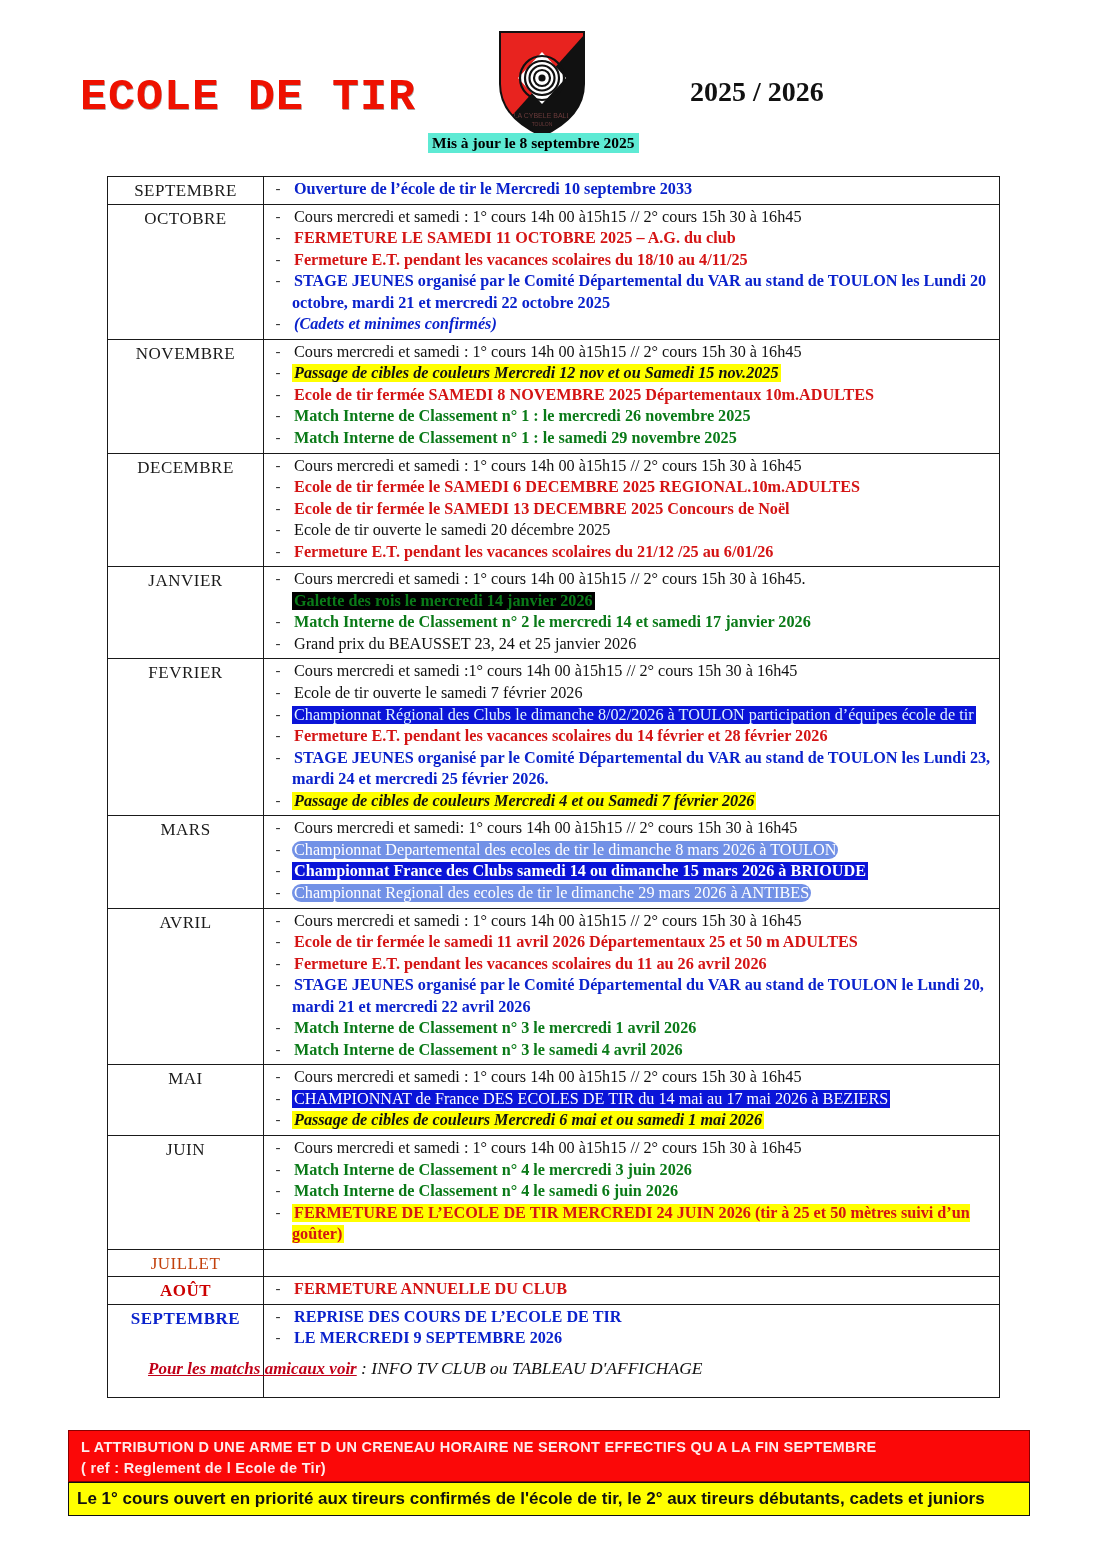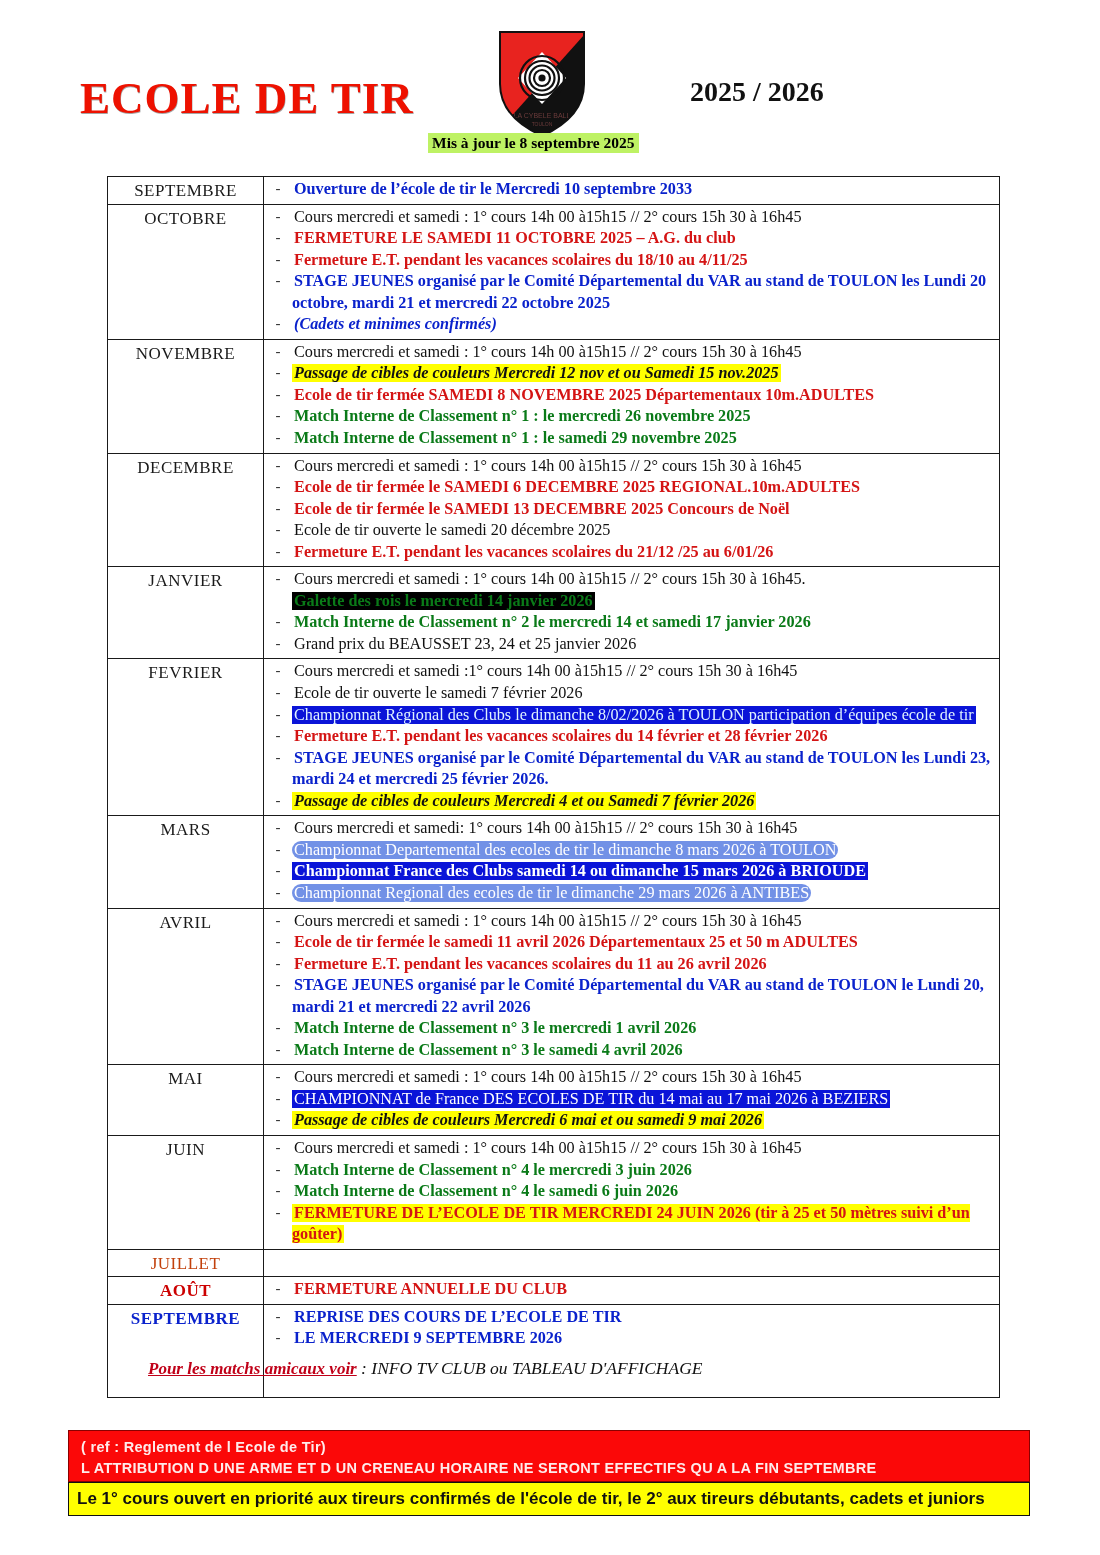--- a/index.html
+++ b/index.html
@@ -11,32 +11,32 @@
     position:relative;
     overflow:hidden;
   }
   .page{position:relative;width:1100px;height:1555px;background:#fff;}
 
   
   .header{position:relative;height:160px;}
   .title-left{
     position:absolute;left:80px;top:72px;
     font-size:45px;font-weight:bold;color:#ee1100;
-    font-family:Liberation Serif, serif;letter-spacing:1px;
+    font-family:Liberation Mono, monospace;letter-spacing:1px;
     text-shadow:0.5px 0.5px 0 rgba(0,0,0,.35);
   }
   .title-right{
     position:absolute;left:690px;top:76px;
     font-size:28px;font-weight:bold;color:#111;
     font-family:"Liberation Serif", serif;letter-spacing:0px;
   }
   .logo{position:absolute;left:492px;top:26px;width:100px;height:112px;}
   .updated{
     position:absolute;left:428px;top:133px;
-    background:#bef264;color:#000;font-weight:bold;font-size:15.5px;
+    background:#5eead4;color:#000;font-weight:bold;font-size:15.5px;
     padding:1px 4px;font-family:"Liberation Serif", serif;
   }
 
   
   .sched{
     position:absolute;left:107px;top:176px;width:893px;
     border-collapse:collapse;
     table-layout:fixed;
   }
   .sched td{
@@ -357,21 +357,21 @@
             <div class="ev">
               <span class="dash">-</span>
               <span class="ev-text"><span class="hl c-black">Cours mercredi et samedi : 1° cours 14h 00 à15h15 // 2° cours 15h 30 à 16h45</span></span>
             </div>
             <div class="ev">
               <span class="dash">-</span>
               <span class="ev-text"><span class="hl c-white bg-blue">CHAMPIONNAT  de France  DES ECOLES DE  TIR  du 14 mai au  17  mai  2026  à BEZIERS</span></span>
             </div>
             <div class="ev">
               <span class="dash">-</span>
-              <span class="ev-text"><span class="hl c-black b i bg-yellow">Passage de cibles de couleurs  Mercredi 6 mai  et ou samedi 9 mai   2026</span></span>
+              <span class="ev-text"><span class="hl c-black b i bg-yellow">Passage de cibles de couleurs  Mercredi 6 mai  et ou samedi 1 mai   2026</span></span>
             </div>
           </td>
         </tr>
         <tr>
           <td class="month-cell" style="color: rgb(26, 26, 26);">JUIN</td>
           <td class="events-cell">
             <div class="ev">
               <span class="dash">-</span>
               <span class="ev-text"><span class="hl c-black">Cours mercredi et samedi : 1° cours 14h 00 à15h15 // 2° cours 15h 30 à 16h45</span></span>
             </div>
@@ -419,21 +419,21 @@
           </td>
         </tr>
       </tbody>
   </table>
 
   <div class="friendly">
     <span class="lead">Pour les matchs amicaux voir</span><span class="rest"> :  INFO TV CLUB ou TABLEAU D'AFFICHAGE</span>
   </div>
 
   <div class="banner-red">
+    <div>L ATTRIBUTION D UNE ARME ET D UN CRENEAU HORAIRE NE SERONT EFFECTIFS QU A LA FIN SEPTEMBRE</div>
     <div>( ref : Reglement de l Ecole de Tir)</div>
-    <div>L ATTRIBUTION D UNE ARME ET D UN CRENEAU HORAIRE NE SERONT EFFECTIFS QU A LA FIN SEPTEMBRE</div>
   </div>
 
   <div class="banner-yellow">
     <span>Le 1° cours ouvert en priorité aux tireurs confirmés de l'école de tir, le 2° aux tireurs débutants, cadets et juniors</span>
   </div>
 
 </div>
 
 </body></html>

